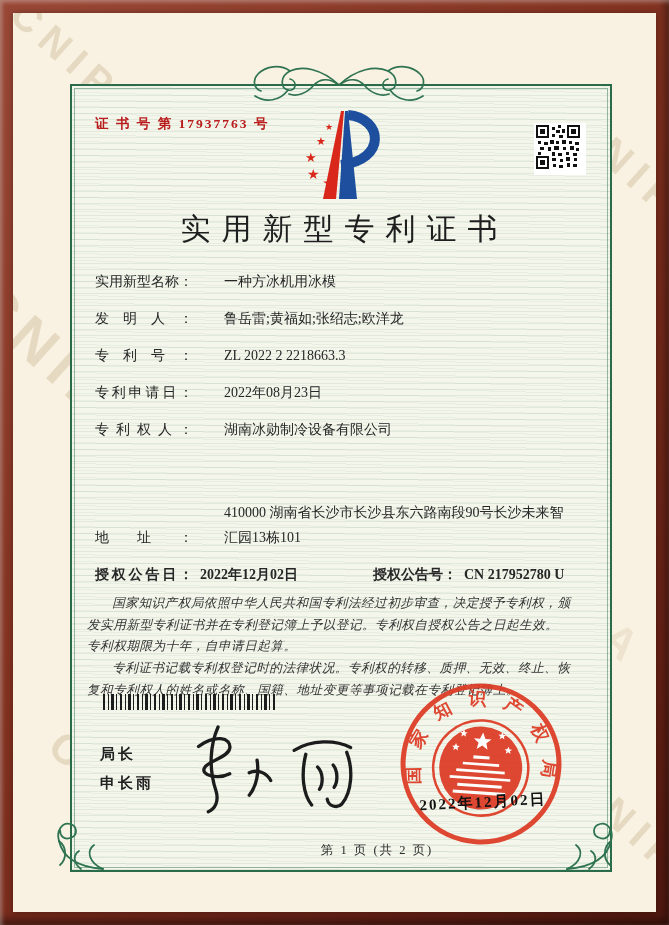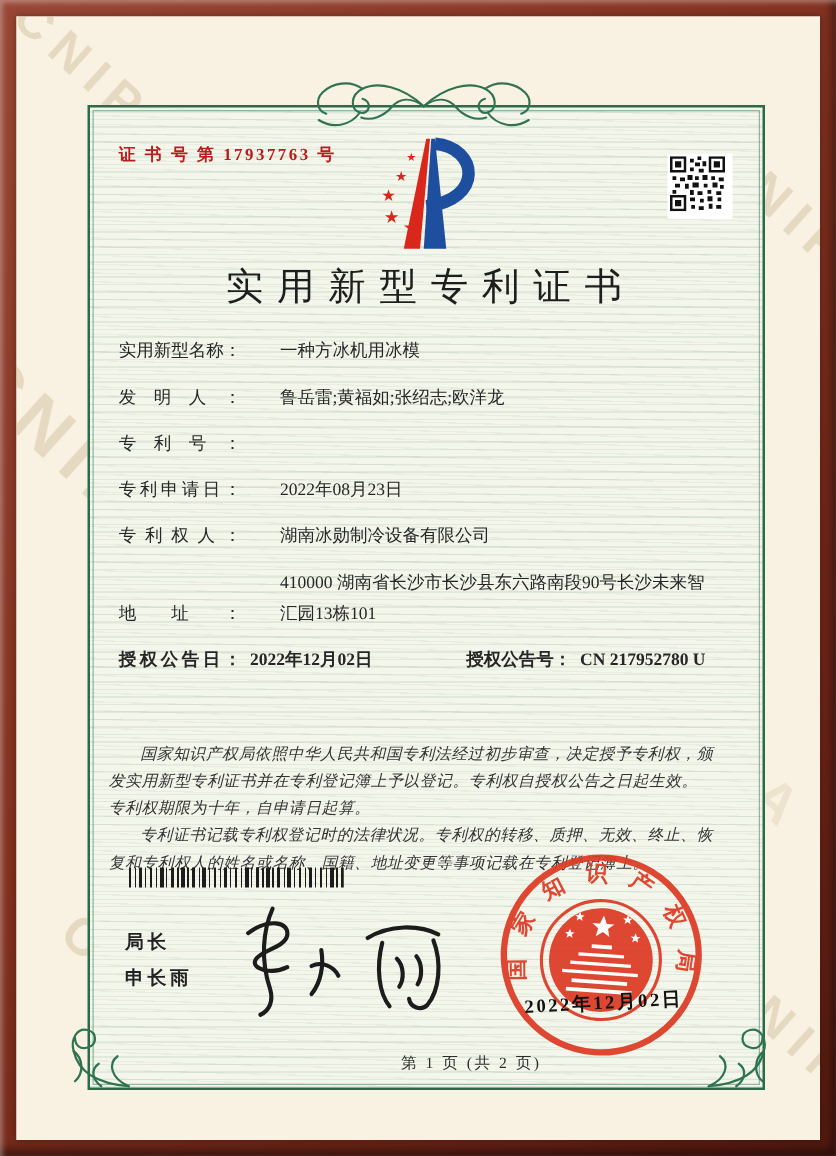--- a/index.html
+++ b/index.html
@@ -201,32 +201,33 @@
       <div class="frow">
         <span class="flabel">实用新型名称：</span>
         <span class="fvalue">一种方冰机用冰模</span>
       </div>
       <div class="frow">
         <span class="flabel">发明人：</span>
         <span class="fvalue">鲁岳雷;黄福如;张绍志;欧洋龙</span>
       </div>
       <div class="frow">
         <span class="flabel">专利号：</span>
+        <span class="fvalue">ZL 2022 2 2218663.3</span>
       </div>
       <div class="frow">
         <span class="flabel">专利申请日：</span>
         <span class="fvalue">2022年08月23日</span>
       </div>
       <div class="frow">
         <span class="flabel">专利权人：</span>
         <span class="fvalue">湖南冰勋制冷设备有限公司</span>
       </div>
       <div class="frow">
         <span class="flabel">地址：</span>
-        <span class="fvalue" style="width:352px;">410000 湖南省长沙市长沙县东六路南段90号长沙未来智
+        <span class="fvalue" style="width:352px;margin-top:46px;">410000 湖南省长沙市长沙县东六路南段90号长沙未来智
 汇园13栋101</span>
       </div>
       <div class="grant-row">
         <span class="grant-group1">
           <span class="flabel">授权公告日：</span>
           <span class="fvalue">2022年12月02日</span>
         </span>
         <span class="grant-group2">
           <span class="flabel">授权公告号：</span>
           <span class="fvalue">CN 217952780 U</span>

